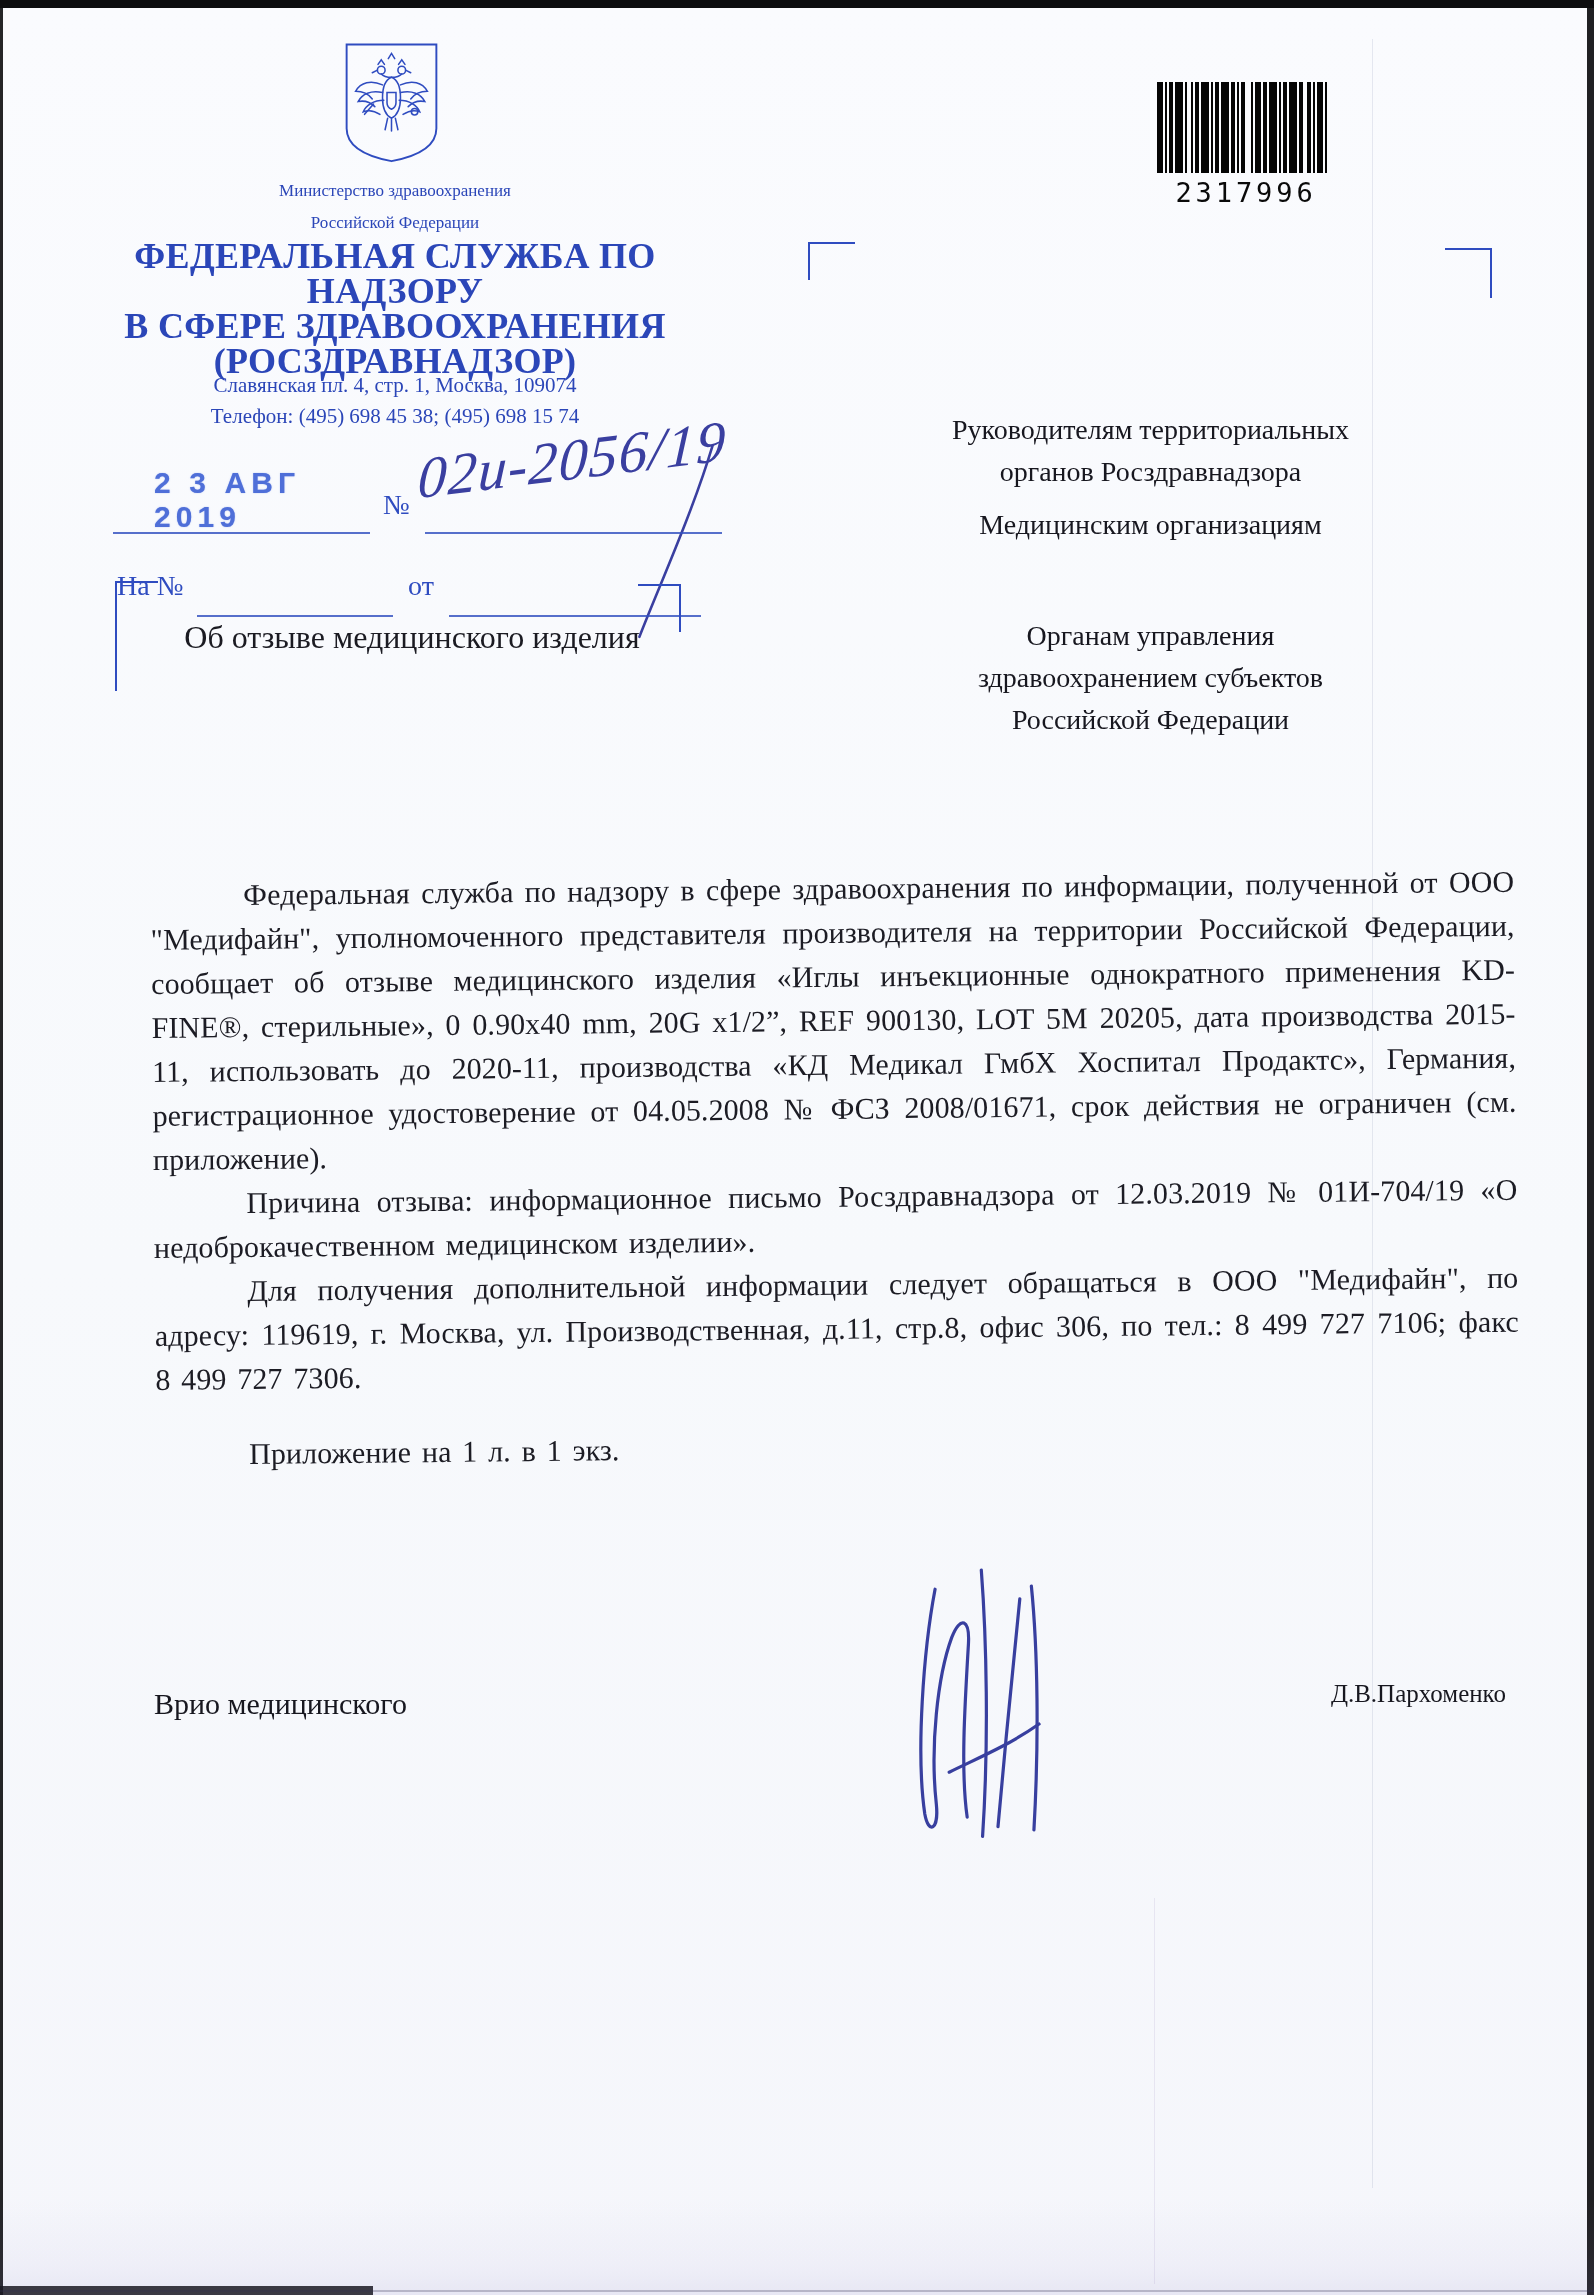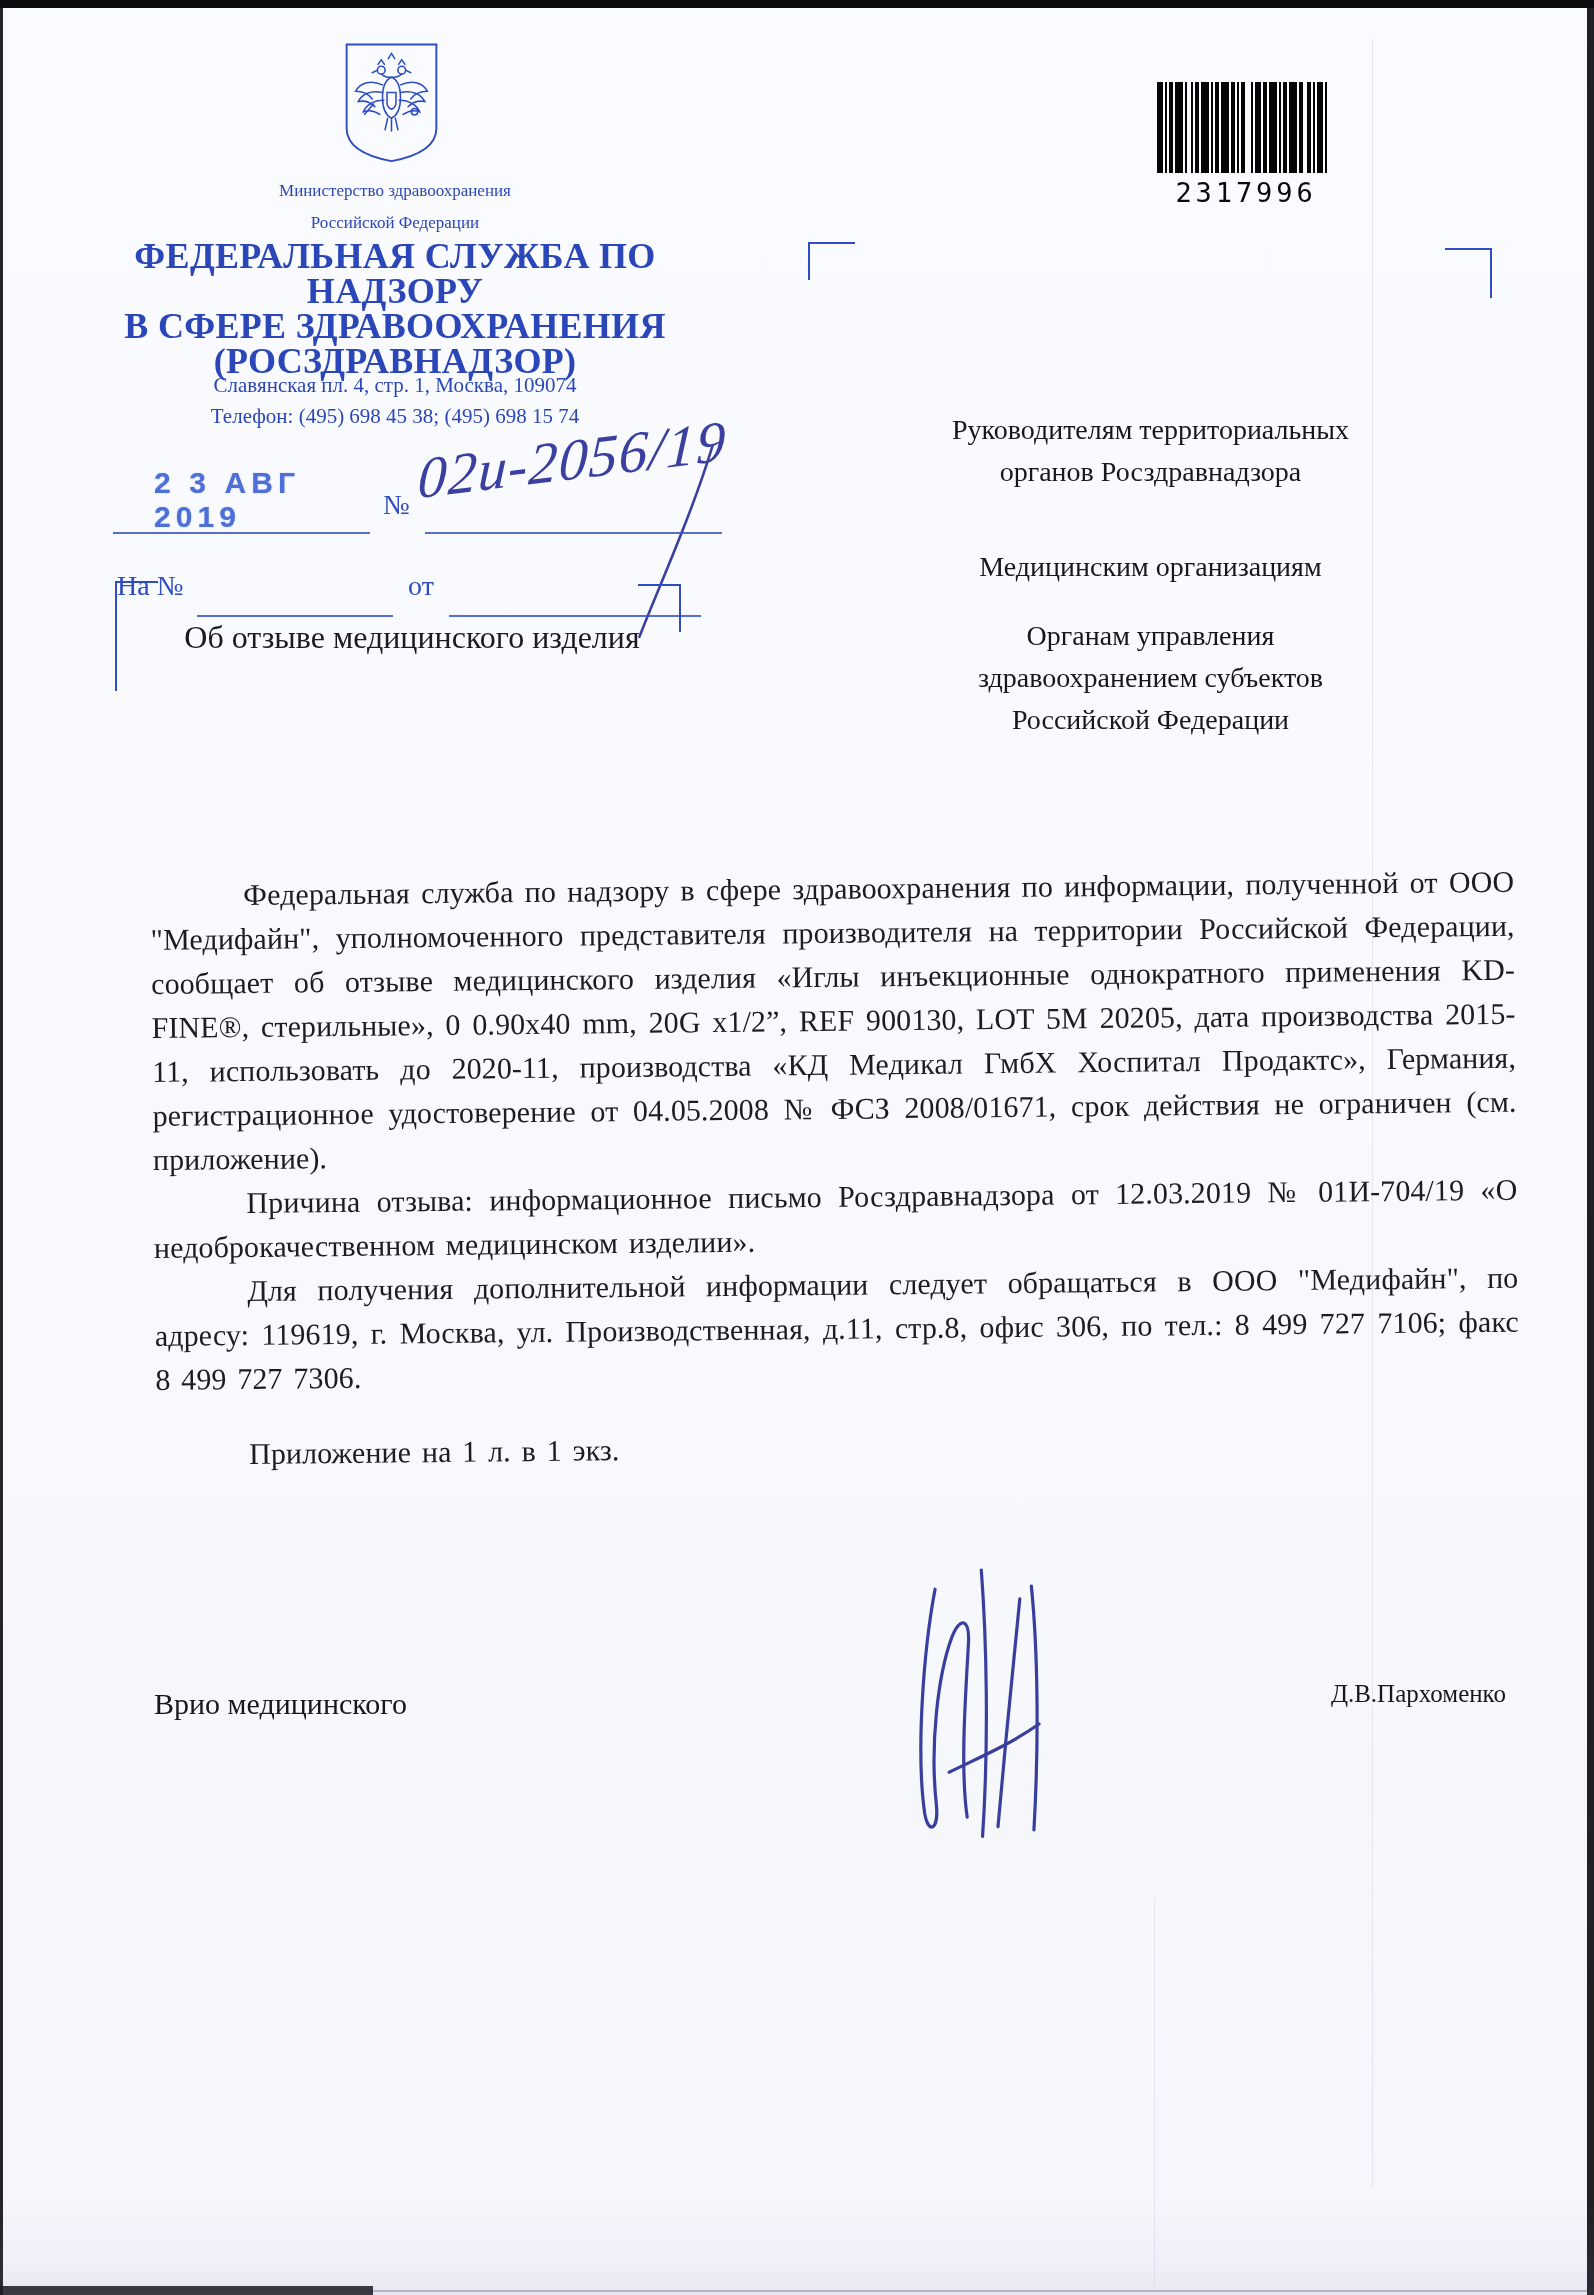--- a/index.html
+++ b/index.html
@@ -175,21 +175,21 @@
   <div class="corner" style="left:115px;top:581px;width:41px;height:108px;border-left-width:2.6px;border-top-width:2.6px;"></div>
   <div class="corner" style="left:638px;top:584px;width:41px;height:46px;border-right-width:2.6px;border-top-width:2.6px;"></div>
 
   <div class="abs subject">Об отзыве медицинского изделия</div>
 
   <div class="corner" style="left:808px;top:242px;width:45px;height:36px;border-left-width:2.6px;border-top-width:2.6px;"></div>
   <div class="corner" style="left:1445px;top:248px;width:45px;height:48px;border-right-width:2.6px;border-top-width:2.6px;"></div>
 
   <div class="abs addressee preline" style="top:409px;">Руководителям территориальных
 органов Росздравнадзора</div>
-  <div class="abs addressee preline" style="top:546px;text-align:center;">Медицинским организациям</div>
+  <div class="abs addressee preline" style="top:504px;text-align:center;">Медицинским организациям</div>
   <div class="abs addressee preline" style="top:615px;">Органам управления
 здравоохранением субъектов
 Российской Федерации</div>
 
   <div class="abs" id="body-block">
     <p>Федеральная служба по надзору в сфере здравоохранения по информации, полученной от ООО "Медифайн", уполномоченного представителя производителя на территории Российской Федерации, сообщает об отзыве медицинского изделия «Иглы инъекционные однократного применения KD-FINE®, стерильные», 0 0.90х40 mm, 20G х1/2”, REF 900130, LOT 5M 20205, дата производства 2015-11, использовать до 2020-11, производства «КД Медикал ГмбХ Хоспитал Продактс», Германия, регистрационное удостоверение от 04.05.2008 № ФСЗ 2008/01671, срок действия не ограничен (см. приложение).</p>
     <p>Причина отзыва: информационное письмо Росздравнадзора от 12.03.2019 № 01И-704/19 «О недоброкачественном медицинском изделии».</p>
     <p>Для получения дополнительной информации следует обращаться в ООО "Медифайн", по адресу: 119619, г. Москва, ул. Производственная, д.11, стр.8, офис 306, по тел.: 8 499 727 7106; факс 8 499 727 7306.</p>
     <p class="attach">Приложение на 1 л. в 1 экз.</p>
   </div>

